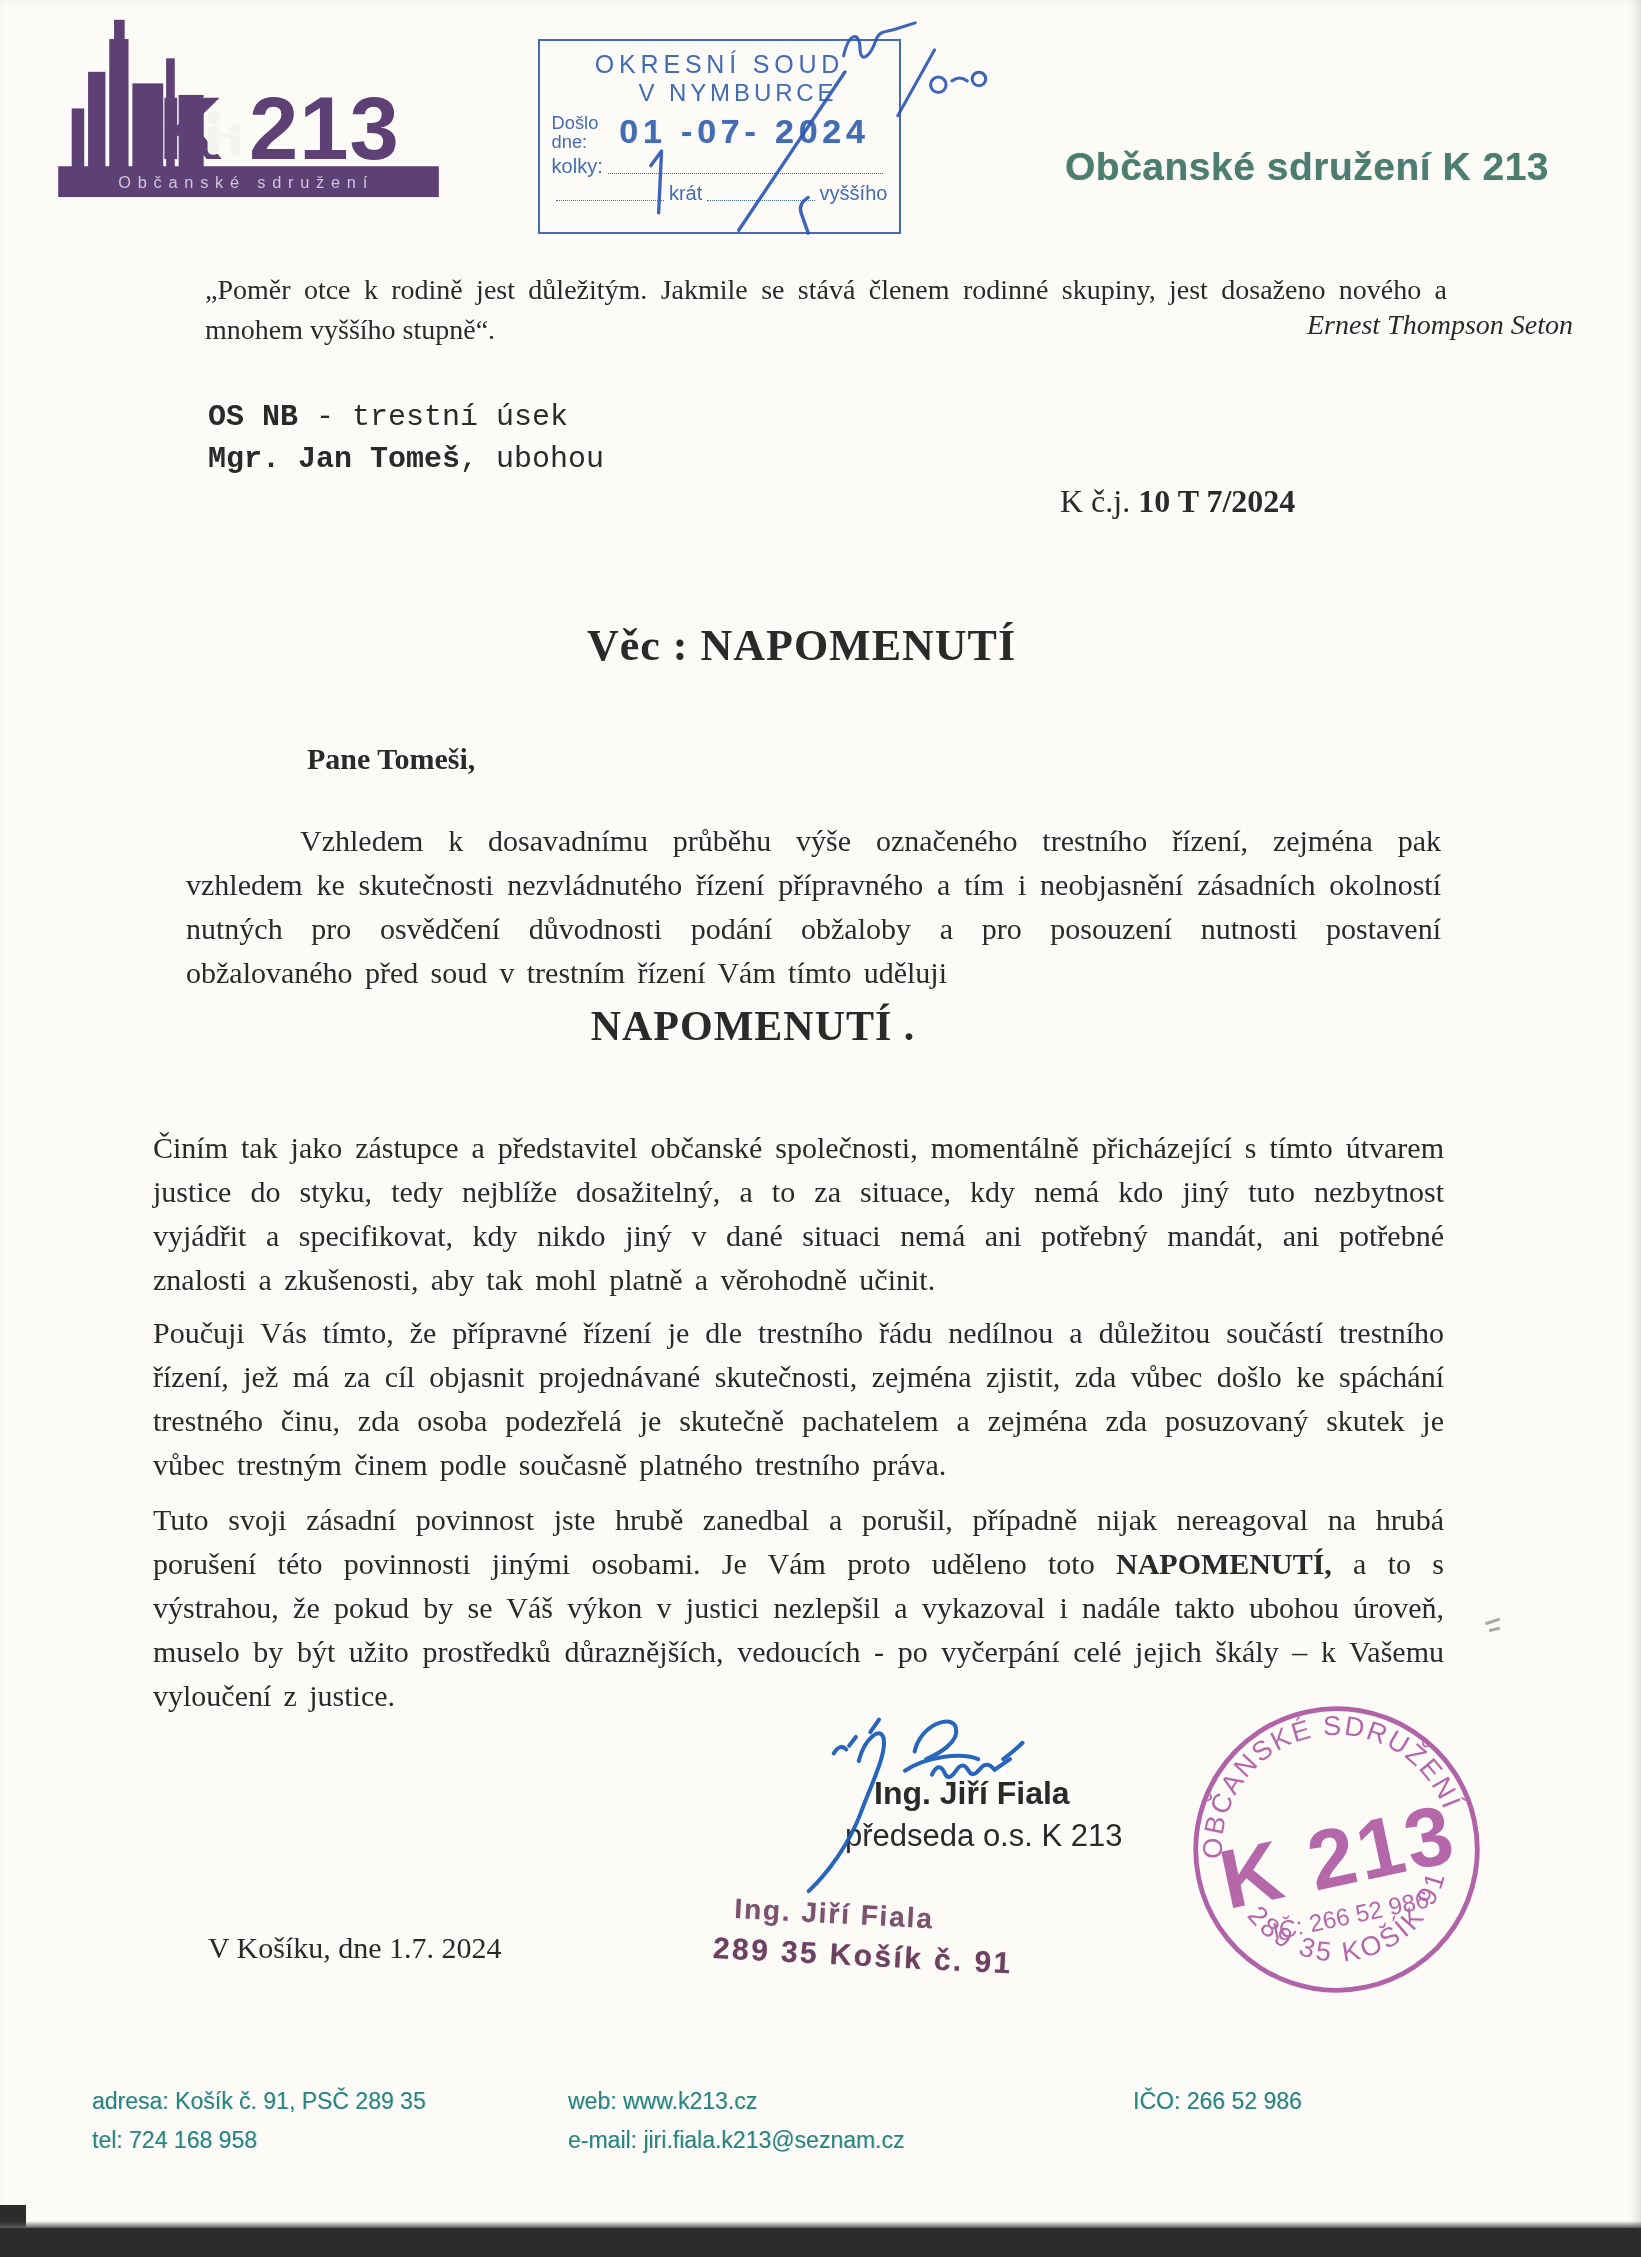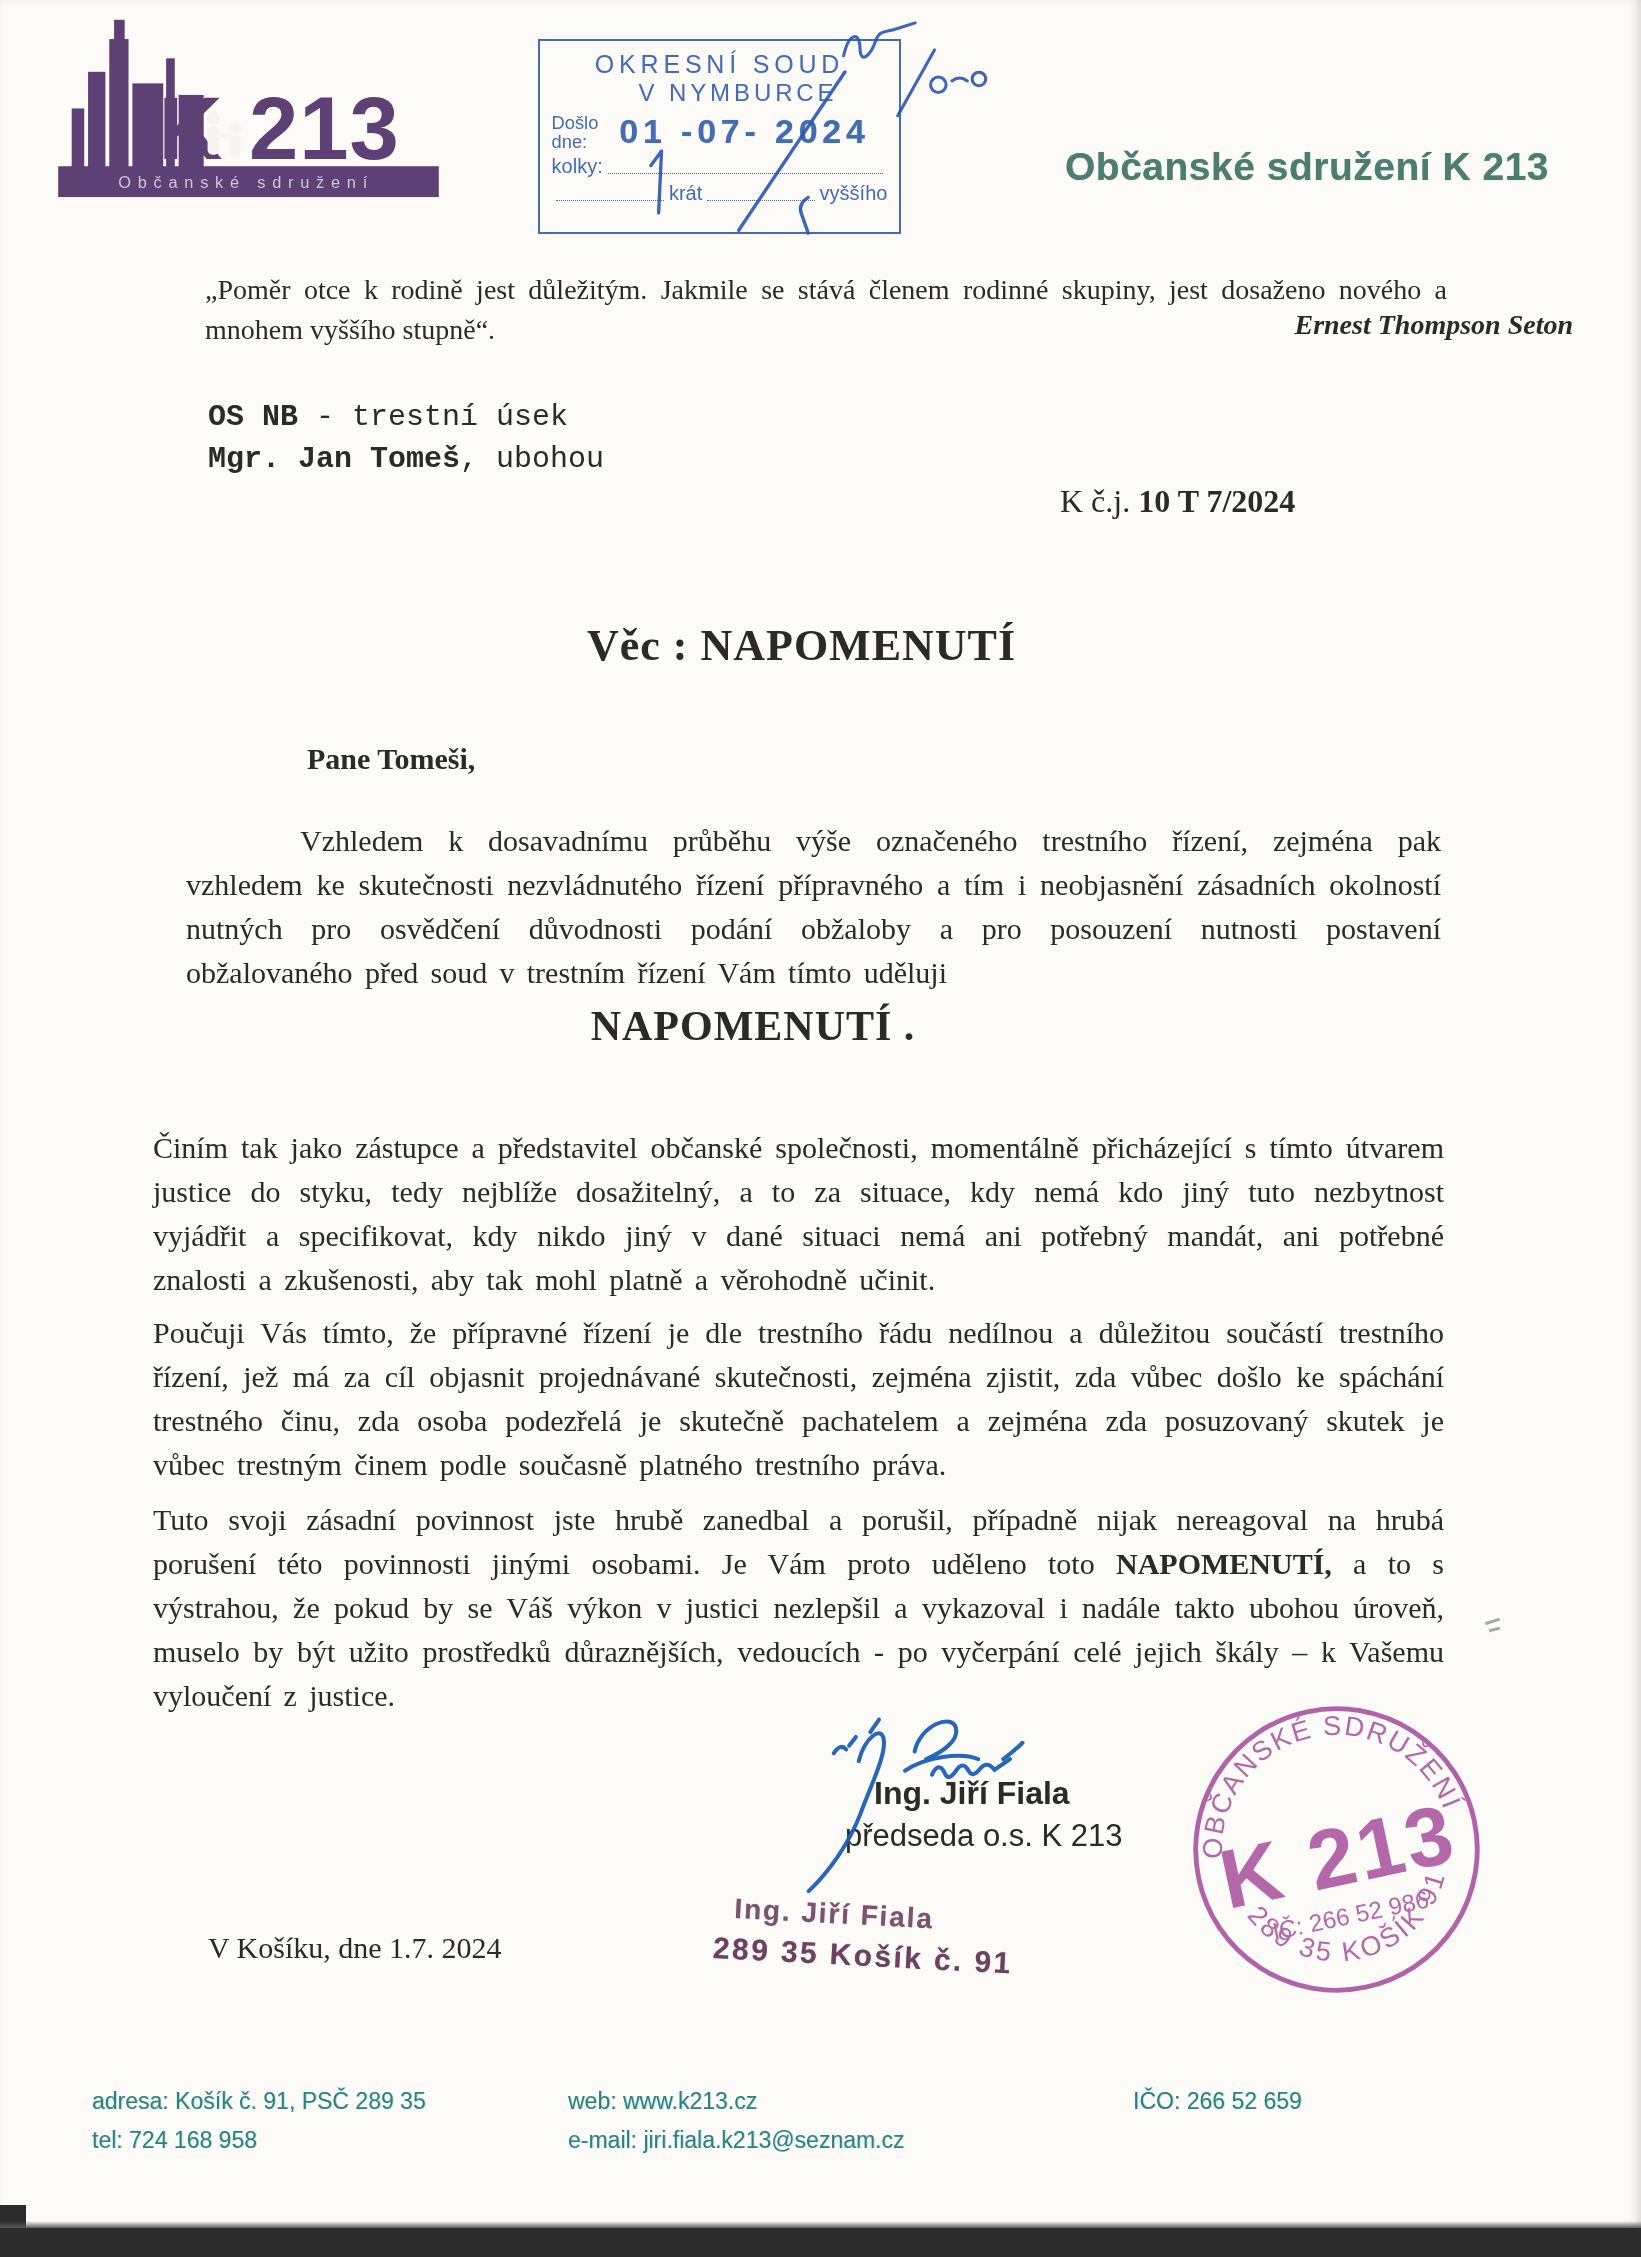--- a/index.html
+++ b/index.html
@@ -33,21 +33,21 @@
 
   
   #org-name{
     left:1065px;top:145px;width:541px;
     font-family:"Liberation Sans",sans-serif;font-weight:bold;font-size:39px;
     color:#4d7d70;letter-spacing:0.5px;text-shadow:0 0 1px rgba(77,125,112,.65);
   }
 
   
   #quote{left:205px;top:270px;width:1242px;font-size:28px;line-height:40px;text-align:justify;}
-  #quote-author{right:68px;top:309px;font-weight:bold;font-style:italic;font-size:28px;}
+  #quote-author{right:68px;top:309px;font-weight:normal;font-style:italic;font-size:28px;}
 
   
   #addressee{left:208px;top:396px;font-family:Liberation Mono, monospace;font-size:30px;line-height:42px;}
   #addressee b{font-weight:bold;}
 
   
   #reference{left:1060px;top:483px;font-size:32px;}
   #reference .num{font-weight:bold;}
 
   
@@ -238,21 +238,21 @@
   <div id="footer" class="abs">
     <div class="col col1">
       <div>adresa: Košík č. 91, PSČ 289 35</div>
       <div>tel: 724 168 958</div>
     </div>
     <div class="col col2">
       <div>web: www.k213.cz</div>
       <div>e-mail: jiri.fiala.k213@seznam.cz</div>
     </div>
     <div class="col col3">
-      <div>IČO: 266 52 659</div>
+      <div>IČO: 266 52 986</div>
     </div>
   </div>
 
   <div class="speck" id="speck1"></div>
   <div class="speck" id="speck2"></div>
   <div id="scan-notch" class="abs"></div>
   <div id="scan-bar" class="abs"></div>
 
 </div>
 

